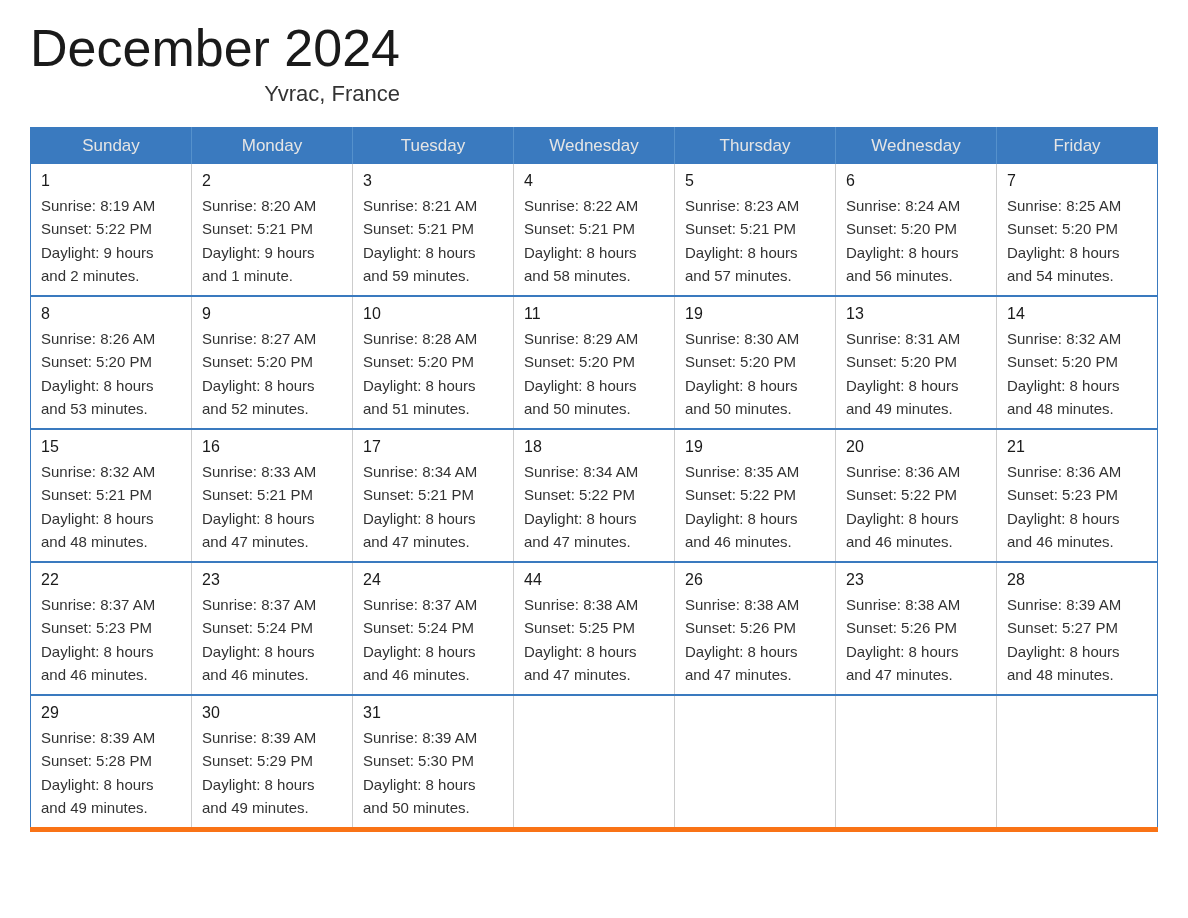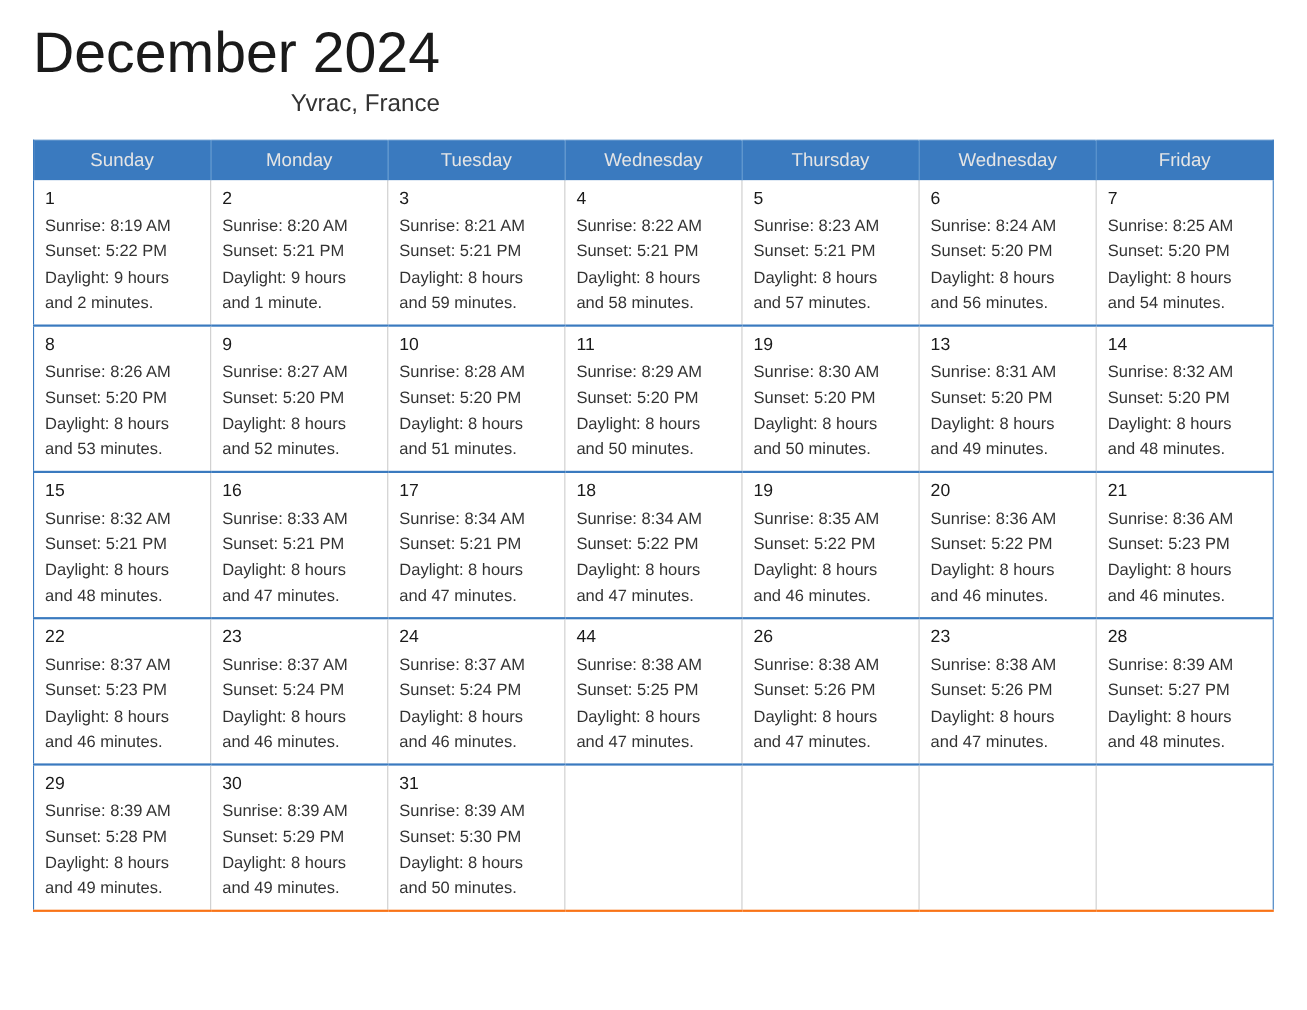--- a/index.html
+++ b/index.html
@@ -85,21 +85,21 @@
       border-bottom: 2px solid #3a7abf;
       width: calc(100% / 7);
       font-size: 13px;
       color: #333;
       background: #fff;
     }
     .calendar-table td:last-child {
       border-right: none;
     }
     .calendar-table tr:last-child td {
-      border-bottom: 2px solid #f97316;
+      border-bottom: 5px solid #f97316;
     }
     .day-num {
       font-size: 16px;
       color: #1a1a1a;
       margin-bottom: 4px;
       display: block;
     }
     .day-info {
       font-size: 15px;
       line-height: 1.55;

